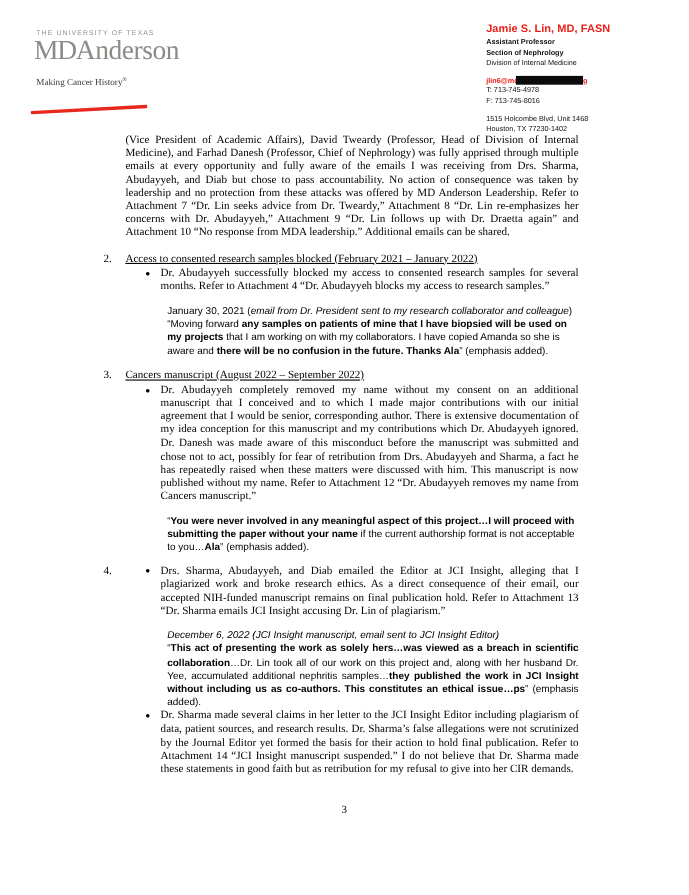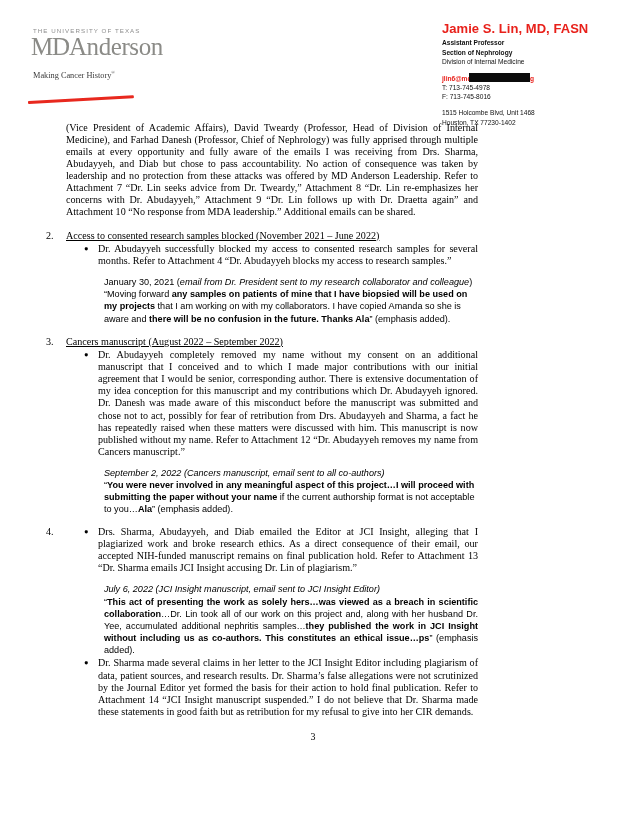--- a/index.html
+++ b/index.html
@@ -86,21 +86,21 @@
     left: 442px;
     top: 20px;
     font-family: "Liberation Sans", sans-serif;
     font-size: 6.6px;
     line-height: 1.42;
     color: #111111;
   }
   .contact-name {
     color: #e8201a;
     font-weight: bold;
-    font-size: 13px;
+    font-size: 10px;
     letter-spacing: 0.05px;
     white-space: nowrap;
   }
   .contact-bold { font-weight: bold; white-space: nowrap; }
   .contact-reg  { font-weight: normal; white-space: nowrap; }
   .contact-gap  { height: 7px; }
   .contact-email-row {
     position: relative;
     height: 9px;
     white-space: nowrap;
@@ -126,20 +126,21 @@
     font-weight: bold;
     font-size: 6.6px;
   }
 
   
   #doc-body {
     position: absolute;
     left: 0;
     top: 122px;
     width: 504px;
+    padding-left: 48px;
   }
 
   .para-cont {
     margin: 0 0 0 0;
     padding: 0 26px 0 66px;
     font-size: 10.1px;
     line-height: 1.196;
     text-align: justify;
     text-justify: inter-word;
   }
@@ -237,21 +238,21 @@
 
 </div>
 
 <div id="doc-body">
 
   <p class="para-cont">(Vice President of Academic Affairs), David Tweardy (Professor, Head of Division of Internal Medicine), and Farhad Danesh (Professor, Chief of Nephrology) was fully apprised through multiple emails at every opportunity and fully aware of the emails I was receiving from Drs. Sharma, Abudayyeh, and Diab but chose to pass accountability. No action of consequence was taken by leadership and no protection from these attacks was offered by MD Anderson Leadership. Refer to Attachment 7 “Dr. Lin seeks advice from Dr. Tweardy,” Attachment 8 “Dr. Lin re-emphasizes her concerns with Dr. Abudayyeh,” Attachment 9 “Dr. Lin follows up with Dr. Draetta again” and Attachment 10 “No response from MDA leadership.” Additional emails can be shared.</p>
 
   <div class="section">
     <div class="sec-head">
       <span class="sec-num">2.</span>
-      <span class="sec-title">Access to consented research samples blocked (November 2021 – June 2022)</span>
+      <span class="sec-title">Access to consented research samples blocked (February 2021 – January 2022)</span>
     </div>
     <div class="bullet-item">
       <span class="bullet-dot">●</span>
       <span>Dr. Abudayyeh successfully blocked my access to consented research samples for several months. Refer to Attachment 4 “Dr. Abudayyeh blocks my access to research samples.”</span>
     </div>
     <div class="quote-block">
       <div class="quote-meta"><span class="nonital">January 30, 2021</span><span class="nonital"> (</span><span>email from Dr. President sent to my research collaborator and colleague</span><span class="nonital">)</span></div>
       <div class="quote-body"><span>“Moving forward </span><b>any samples on patients of mine that I have biopsied will be used on my projects</b><span> that I am working on with my collaborators. I have copied Amanda so she is aware and </span><b>there will be no confusion in the future. Thanks Ala</b><span>” (emphasis added).</span></div>
     </div>
   </div>
@@ -259,35 +260,34 @@
   <div class="section">
     <div class="sec-head">
       <span class="sec-num">3.</span>
       <span class="sec-title">Cancers manuscript (August 2022 – September 2022)</span>
     </div>
     <div class="bullet-item">
       <span class="bullet-dot">●</span>
       <span>Dr. Abudayyeh completely removed my name without my consent on an additional manuscript that I conceived and to which I made major contributions with our initial agreement that I would be senior, corresponding author. There is extensive documentation of my idea conception for this manuscript and my contributions which Dr. Abudayyeh ignored. Dr. Danesh was made aware of this misconduct before the manuscript was submitted and chose not to act, possibly for fear of retribution from Drs. Abudayyeh and Sharma, a fact he has repeatedly raised when these matters were discussed with him. This manuscript is now published without my name. Refer to Attachment 12 “Dr. Abudayyeh removes my name from Cancers manuscript.”</span>
     </div>
     <div class="quote-block">
-      <div class="quote-meta"><span>September 2, 2022</span><span> (</span><span>Cancers manuscript, email sent to all co-authors</span><span>)</span></div>
       <div class="quote-body"><span>“</span><b>You were never involved in any meaningful aspect of this project…I will proceed with submitting the paper without your name</b><span> if the current authorship format is not acceptable to you…</span><b>Ala</b><span>” (emphasis added).</span></div>
     </div>
   </div>
 
   <div class="section">
     <div class="sec-head">
       <span class="sec-num">4.</span>
     </div>
     <div class="bullet-item">
       <span class="bullet-dot">●</span>
       <span>Drs. Sharma, Abudayyeh, and Diab emailed the Editor at JCI Insight, alleging that I plagiarized work and broke research ethics. As a direct consequence of their email, our accepted NIH-funded manuscript remains on final publication hold. Refer to Attachment 13 “Dr. Sharma emails JCI Insight accusing Dr. Lin of plagiarism.”</span>
     </div>
     <div class="quote-block justified">
-      <div class="quote-meta"><span>July 6, 2022</span><span> (</span><span>JCI Insight manuscript, email sent to JCI Insight Editor</span><span>)</span></div>
+      <div class="quote-meta"><span>December 6, 2022</span><span> (</span><span>JCI Insight manuscript, email sent to JCI Insight Editor</span><span>)</span></div>
       <div class="quote-body"><span>“</span><b>This act of presenting the work as solely hers…was viewed as a breach in scientific collaboration</b><span>…Dr. Lin took all of our work on this project and, along with her husband Dr. Yee, accumulated additional nephritis samples…</span><b>they published the work in JCI Insight without including us as co-authors. This constitutes an ethical issue…ps</b><span>” (emphasis added).</span></div>
     </div>
     <div class="bullet-item">
       <span class="bullet-dot">●</span>
       <span>Dr. Sharma made several claims in her letter to the JCI Insight Editor including plagiarism of data, patient sources, and research results. Dr. Sharma’s false allegations were not scrutinized by the Journal Editor yet formed the basis for their action to hold final publication. Refer to Attachment 14 “JCI Insight manuscript suspended.” I do not believe that Dr. Sharma made these statements in good faith but as retribution for my refusal to give into her CIR demands.</span>
     </div>
   </div>
 
 </div>
 

